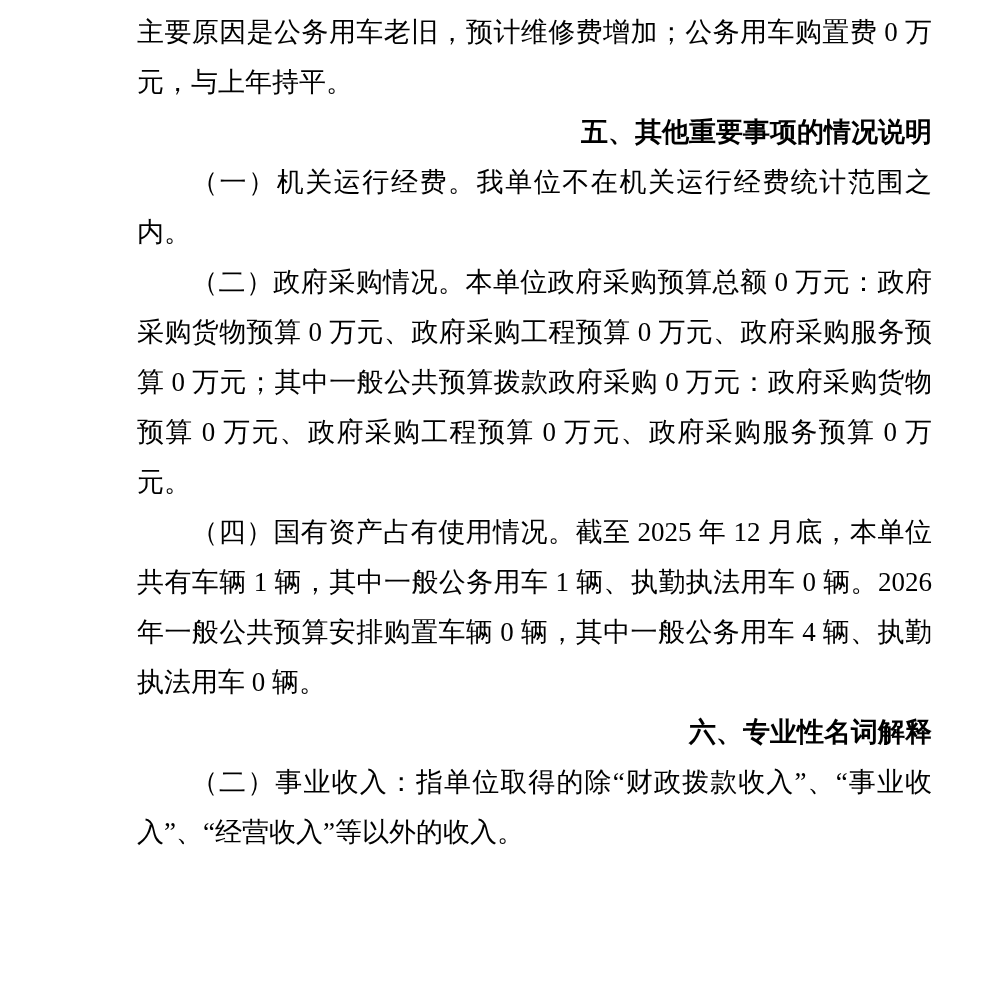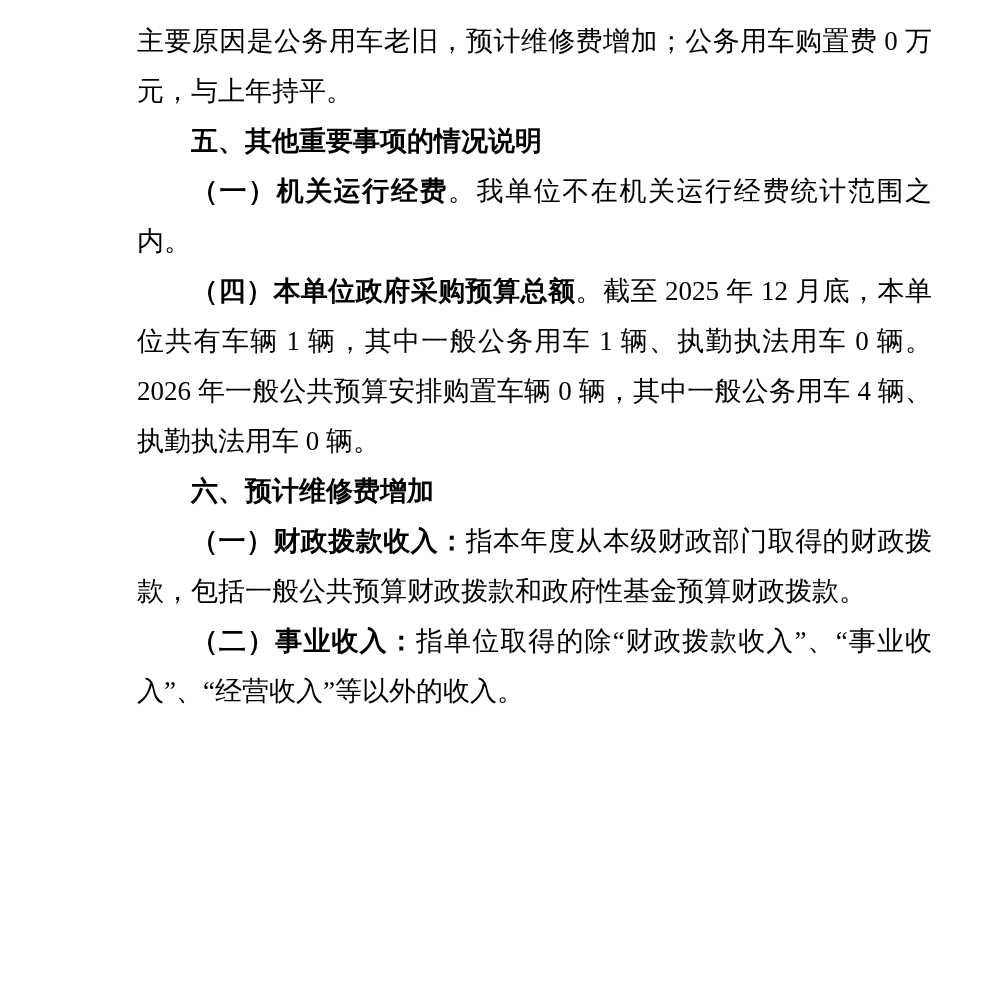--- a/index.html
+++ b/index.html
@@ -9,61 +9,61 @@
   body {
     width: 1000px;
     height: 1002px;
     background: #ffffff;
     overflow: hidden;
   }
   .doc {
     box-sizing: border-box;
     width: 1000px;
     height: 1002px;
-    padding: 16px 68px 0 137px;
+    padding: 7px 68px 0 137px;
     font-family: "Liberation Serif", "DejaVu Serif", serif;
     font-size: 27px;
     line-height: 50px;
     color: #000000;
     text-align: justify;
   }
   .para {
     margin: 0;
     text-indent: 2em;
   }
   .para.noindent {
     text-indent: 0;
   }
   .heading {
     margin: 0;
     text-indent: 2em;
     font-size: 27px;
     line-height: 50px;
     font-weight: bold;
     font-family: "Liberation Sans", "DejaVu Sans", sans-serif;
-    text-align: left;
+    text-align: right;
   }
   .lead {
-    font-weight: bold;
+    font-weight: normal;
   }
 </style>
 </head>
 <body>
 
 <div class="doc">
 
   <p class="para noindent">主要原因是公务用车老旧，预计维修费增加；公务用车购置费 0 万元，与上年持平。</p>
 
   <h2 class="heading">五、其他重要事项的情况说明</h2>
 
   <p class="para"><span class="lead">（一）机关运行经费</span><span>。我单位不在机关运行经费统计范围之内。</span></p>
 
+  <p class="para"><span class="lead">（二）政府采购情况</span><span>。本单位政府采购预算总额 0 万元：政府采购货物预算 0 万元、政府采购工程预算 0 万元、政府采购服务预算 0 万元；其中一般公共预算拨款政府采购 0 万元：政府采购货物预算 0 万元、政府采购工程预算 0 万元、政府采购服务预算 0 万元。</span></p>
 
 
-  <p class="para"><span class="lead">（四）本单位政府采购预算总额</span><span>。截至 2025 年 12 月底，本单位共有车辆 1 辆，其中一般公务用车 1 辆、执勤执法用车 0 辆。2026 年一般公共预算安排购置车辆 0 辆，其中一般公务用车 4 辆、执勤执法用车 0 辆。</span></p>
+  <p class="para"><span class="lead">（四）国有资产占有使用情况</span><span>。截至 2025 年 12 月底，本单位共有车辆 1 辆，其中一般公务用车 1 辆、执勤执法用车 0 辆。2026 年一般公共预算安排购置车辆 0 辆，其中一般公务用车 4 辆、执勤执法用车 0 辆。</span></p>
 
-  <h2 class="heading">六、预计维修费增加</h2>
+  <h2 class="heading">六、专业性名词解释</h2>
 
-  <p class="para"><span class="lead">（一）财政拨款收入：</span><span>指本年度从本级财政部门取得的财政拨款，包括一般公共预算财政拨款和政府性基金预算财政拨款。</span></p>
 
   <p class="para"><span class="lead">（二）事业收入：</span><span>指单位取得的除“财政拨款收入”、“事业收入”、“经营收入”等以外的收入。</span></p>
 
 </div>
 
 </body></html>

